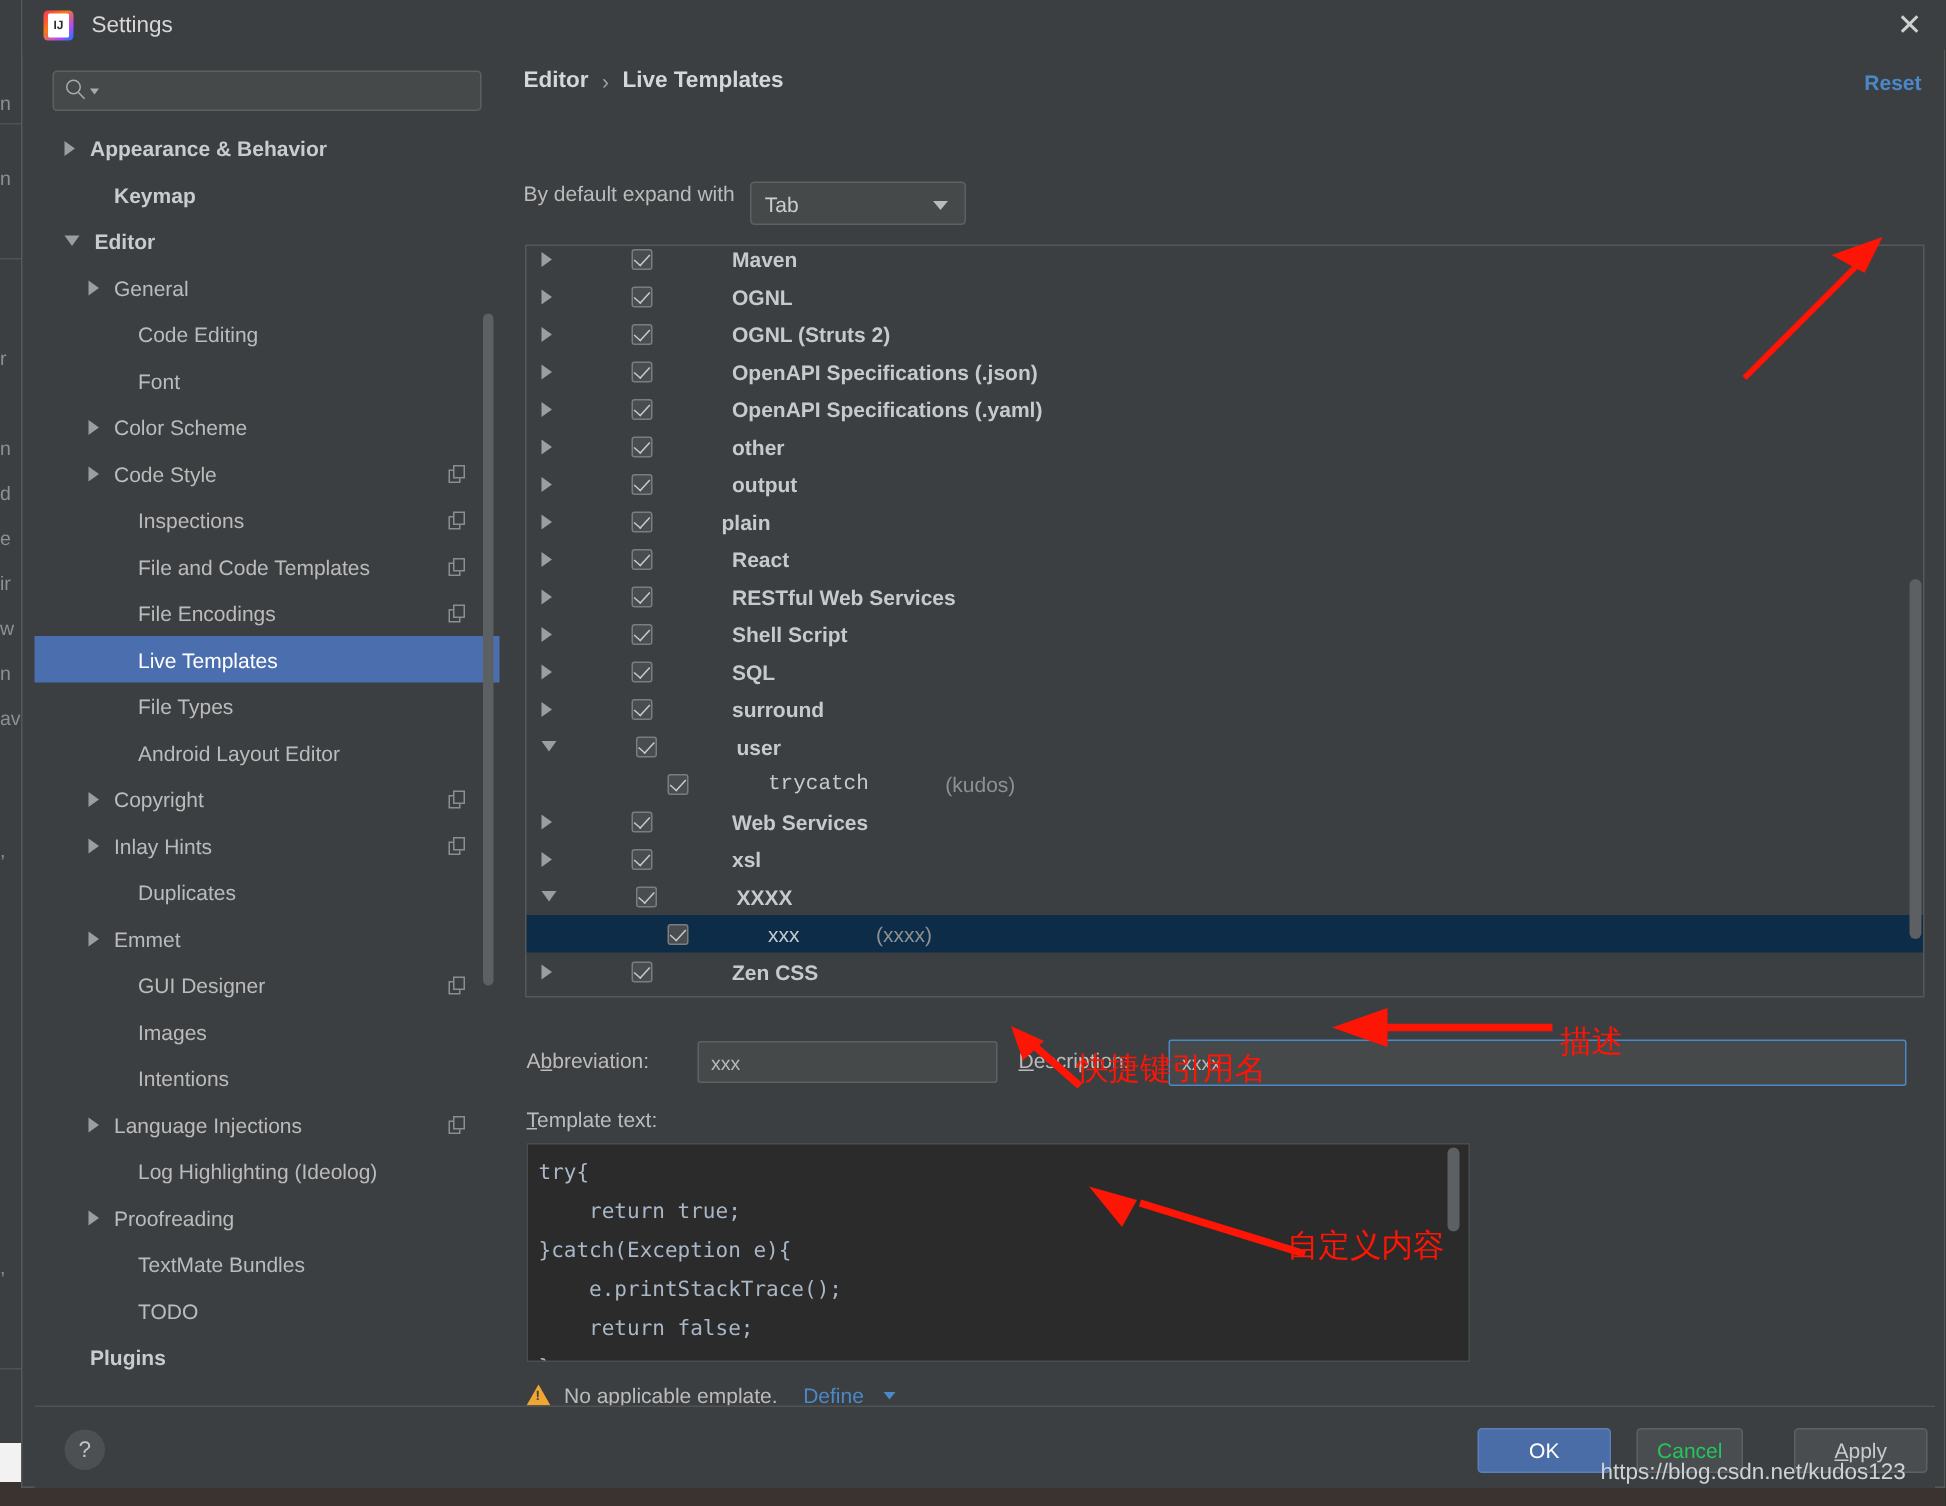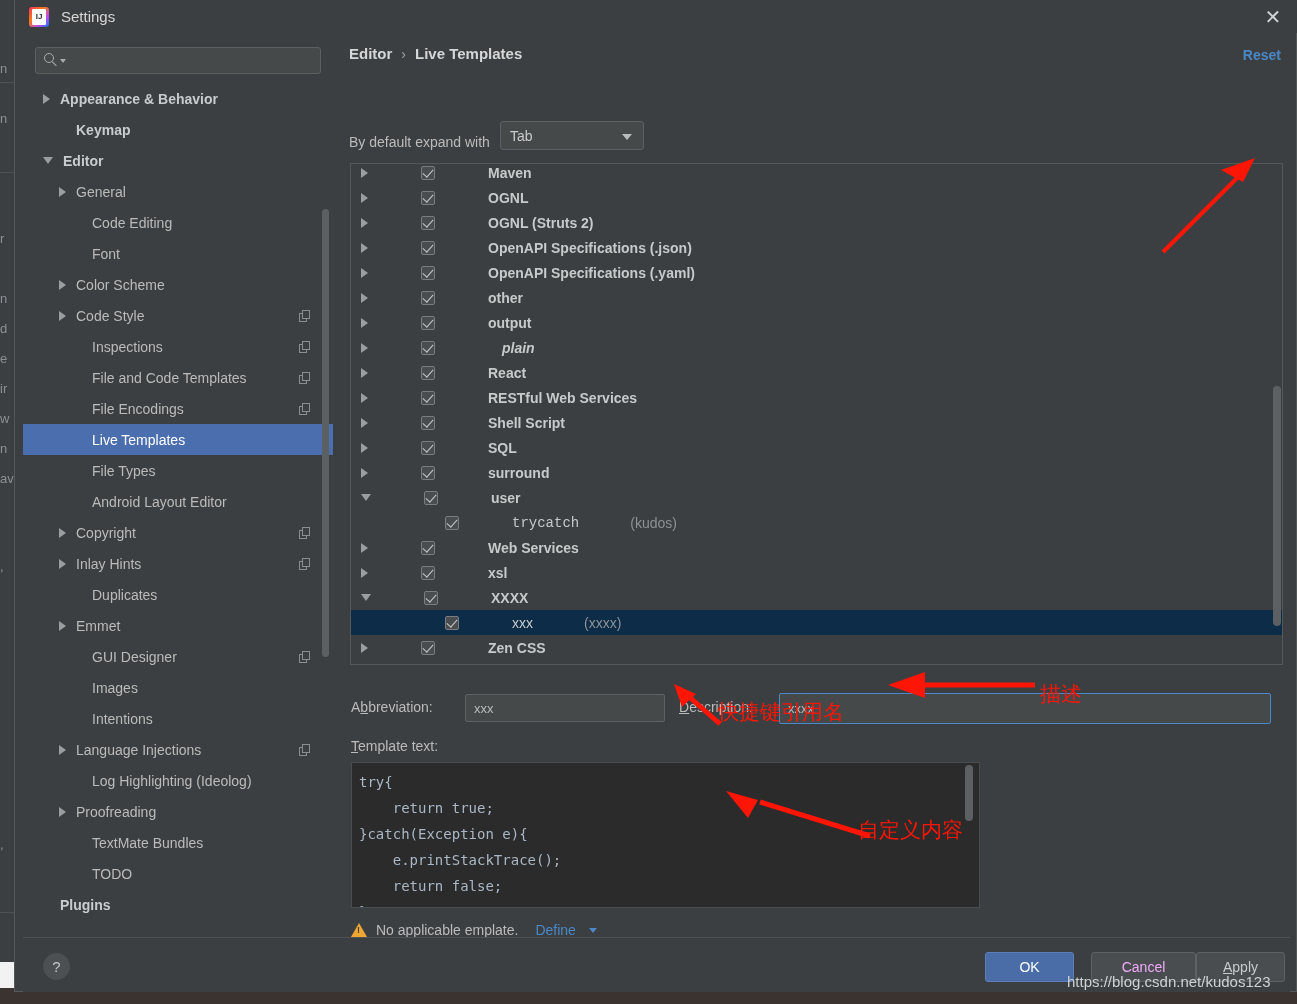--- a/index.html
+++ b/index.html
@@ -148,21 +148,21 @@
     display: flex; align-items: center; gap: 9px;
   }
   .crumb-sep { color: #a0a3a5; font-weight: normal; font-size: 14px; }
   .reset-link {
     position: absolute; right: 9px; top: 14px;
     color: #4a88c7; font-size: 14px; font-weight: bold; cursor: pointer;
   }
 
   .expand-row {
     position: absolute; left: 6px; top: 88px;
-    display: flex; align-items: flex-end;
+    display: flex; align-items: flex-start;
   }
   .expand-label { color: #bbbbbb; font-size: 14px; }
   .combo {
     margin-left: 10px; width: 144px; height: 29px;
     background: #45494a; border: 1px solid #5e6164; border-radius: 3px;
     display: flex; align-items: center; position: relative; cursor: pointer;
   }
   .combo span.val { color: #cccccc; font-size: 14px; margin-left: 9px; }
   .combo .caret {
     position: absolute; right: 11px; top: 50%; margin-top: -2px;
@@ -262,21 +262,21 @@
     border-radius: 50%; background: #4c5052;
     color: #c2c5c7; font-size: 15px;
     display: flex; align-items: center; justify-content: center; cursor: pointer;
   }
   .btn {
     position: absolute; top: 14px; height: 30px;
     border-radius: 3px; font-size: 14px;
     display: flex; align-items: center; justify-content: center; cursor: pointer;
   }
   .btn-ok { left: 962px; width: 89px; background: #4a6da7; border: 1px solid #5b7fb9; color: #ffffff; }
-  .btn-cancel { left: 1068px; width: 105px; background: #4a4d4f; border: 1px solid #5e6164; color: #f0abfc; }
+  .btn-cancel { left: 1068px; width: 71px; background: #4a4d4f; border: 1px solid #5e6164; color: #22c55e; }
   .btn-apply { left: 1173px; width: 89px; background: #4a4d4f; border: 1px solid #5e6164; color: #c8cacc; }
 
   
   .anno { position: absolute; color: #fd1505; font-size: 21px; white-space: nowrap; }
   .anno-arrow { position: absolute; pointer-events: none; }
   .watermark {
     position: absolute; left: 1067px; top: 973px;
     color: #cfd2d4; font-size: 15px; white-space: nowrap;
   }
 </style>
@@ -523,21 +523,21 @@
               <span style="margin-left: 9px;">other</span>
             </div>
             <div class="tmpl-row bold">
               <span class="arrow" style="margin-left: 10px;"></span>
               <span class="cbx" style="margin-left: 9px;"></span>
               <span style="margin-left: 9px;">output</span>
             </div>
             <div class="tmpl-row bold">
               <span class="arrow" style="margin-left: 10px;"></span>
               <span class="cbx" style="margin-left: 9px;"></span>
-              <span style="margin-left: 23px; font-style: italic;">plain</span>
+              <span style="margin-left: 2px;">plain</span>
             </div>
             <div class="tmpl-row bold">
               <span class="arrow" style="margin-left: 10px;"></span>
               <span class="cbx" style="margin-left: 9px;"></span>
               <span style="margin-left: 9px;">React</span>
             </div>
             <div class="tmpl-row bold">
               <span class="arrow" style="margin-left: 10px;"></span>
               <span class="cbx" style="margin-left: 9px;"></span>
               <span style="margin-left: 9px;">RESTful Web Services</span>

